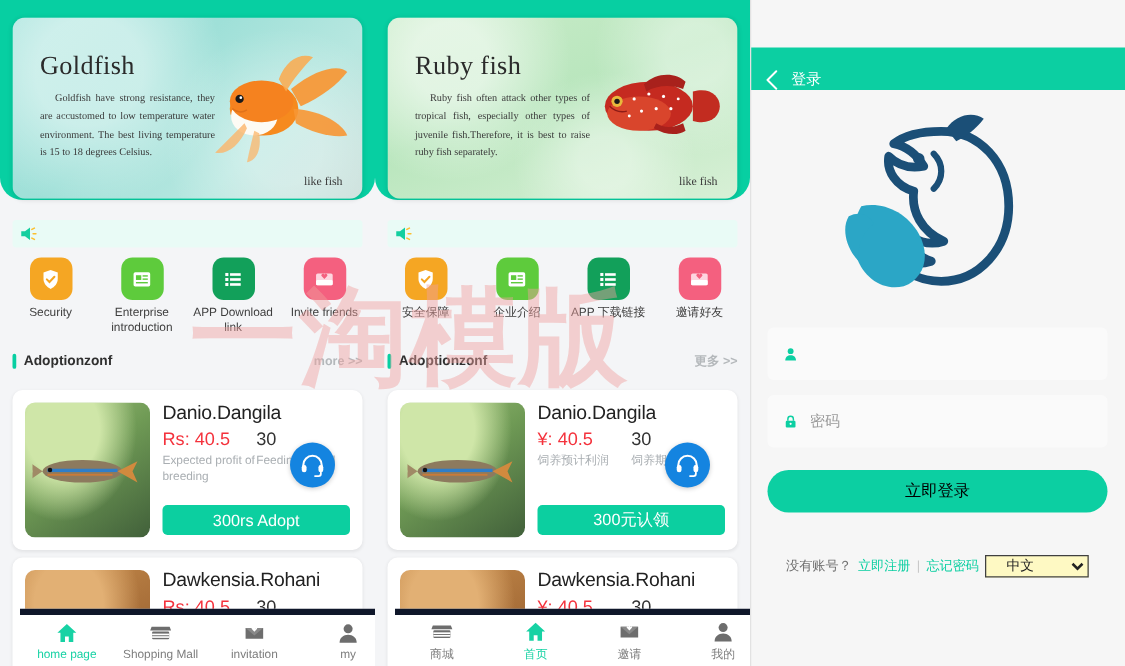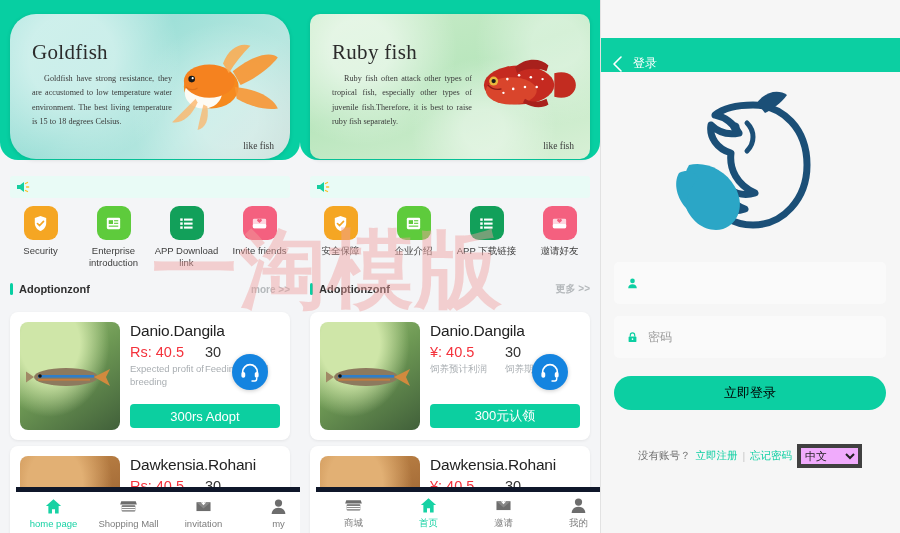--- a/index.html
+++ b/index.html
@@ -24,21 +24,20 @@
   .hero {
     position: absolute; top: 14px; left: 10px; width: 280px; height: 145px;
     border-radius: 10px; overflow: hidden;
     box-shadow: 0 1px 4px rgba(0,0,0,.12);
   }
   .hero.a {
     background:
       radial-gradient(circle at 22% 30%, rgba(255,255,255,.45) 0 18%, rgba(255,255,255,0) 45%),
       radial-gradient(circle at 78% 72%, rgba(255,255,255,.35) 0 12%, rgba(255,255,255,0) 40%),
       linear-gradient(135deg, #a8e4dd 0%, #9fe0d8 40%, #b7e7e0 70%, #c9ded9 100%);
-    border-radius: 26px;
   }
   .hero.b {
     background:
       radial-gradient(circle at 18% 24%, rgba(255,255,255,.55) 0 12%, rgba(255,255,255,0) 38%),
       radial-gradient(circle at 62% 80%, rgba(255,255,255,.4) 0 10%, rgba(255,255,255,0) 35%),
       radial-gradient(circle at 88% 20%, rgba(255,255,255,.4) 0 9%, rgba(255,255,255,0) 30%),
       linear-gradient(160deg, #c9ecc9 0%, #b9e6bd 45%, #d8f0d6 100%);
   }
   .hero-title {
     position: absolute; left: 22px; top: 26px;
@@ -173,22 +172,22 @@
     background: #0ccfa2; border: none; border-radius: 18px;
     color: #000000; font-size: 13px; font-family: inherit; cursor: pointer;
   }
   .login-links {
     margin-top: 34px; display: flex; align-items: center; justify-content: center;
     gap: 5px; font-size: 10.5px; color: #6d6d6d;
   }
   .login-links .lnk { color: #0ccfa2; cursor: pointer; }
   .login-links .sep { color: #c9c9c9; }
   .lang-select {
-    font-family: inherit; font-size: 11px; padding: 1px 0; color: #222;
-    border: 4px solid #404040; background: #f0abfc;
+    font-family: inherit; font-size: 11px; padding: 1px 12px; color: #222;
+    border: 1px solid #404040; background: #fef9c3;
   }
   .divider-v { position: absolute; left: 600px; top: 0; width: 1px; height: 533px; background: #e2e2e2; z-index: 20; }
 </style>
 </head>
 <body>
 
 <div id="root">
 
   <div class="pane">
     <div class="pane-green-top"></div>

